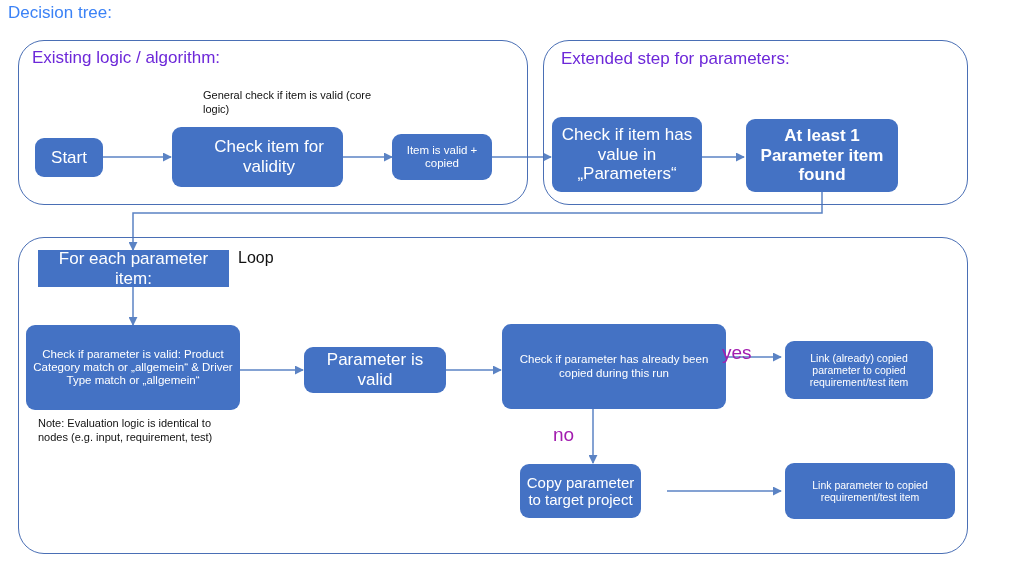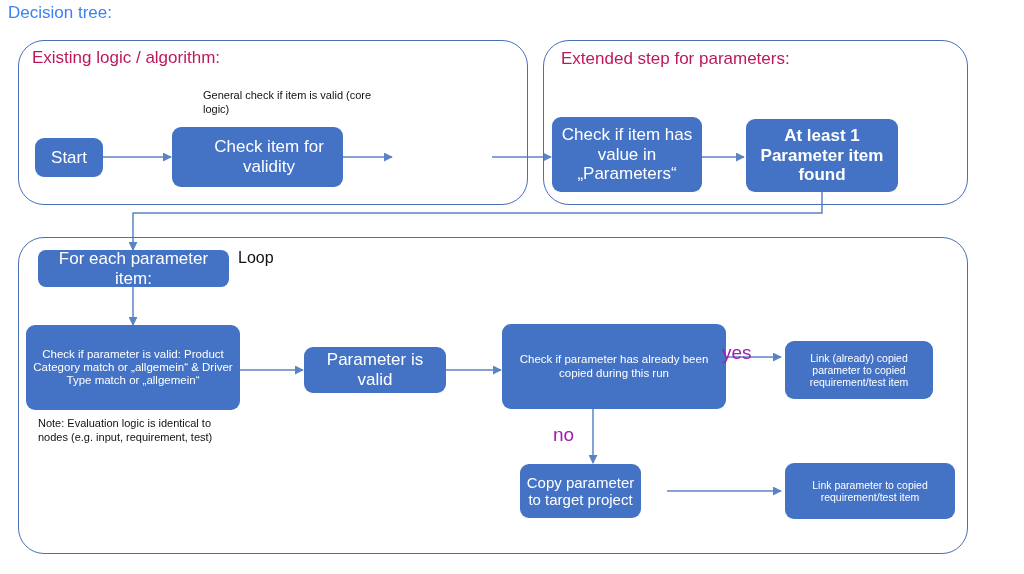--- a/index.html
+++ b/index.html
@@ -33,38 +33,38 @@
   
   .panel {
     border: 1.4px solid #4a6fb5;
     border-radius: 26px;
     background: transparent;
     box-sizing: border-box;
   }
   .panel-title {
     font-size: 17px;
     line-height: 21px;
-    color: #be185d;
+    color: #6d28d9;
     white-space: nowrap;
   }
 
   
   .node {
     background: #4472c4;
     color: #ffffff;
     border-radius: 9px;
     box-sizing: border-box;
     display: flex;
     align-items: center;
     justify-content: center;
     text-align: center;
     padding: 3px 6px;
     line-height: 1.16;
   }
-  .node.sharp { border-radius: 8px; }
+  .node.sharp { border-radius: 0; }
   .node.big   { font-size: 17px; }
   .node.mid   { font-size: 15px; }
   .node.small { font-size: 11.5px; }
   .node.tiny  { font-size: 10.5px; }
 
   
   .note {
     font-size: 11px;
     line-height: 14px;
     color: #111111;
@@ -130,20 +130,21 @@
 
   <div class="abs panel" style="left:18px; top:40px; width:510px; height:165px;"></div>
   <div class="abs panel-title" style="left:32px; top:47px;">Existing logic / algorithm:</div>
 
   <div class="abs note" style="left:203px; top:88px; width:170px;">General check if item is valid (core logic)</div>
 
   <div class="abs node big" style="left:35px; top:138px; width:68px; height:39px;">Start</div>
 
   <div class="abs node big" style="left:172px; top:127px; width:171px; height:60px;padding-left:29px;">Check item for validity</div>
 
+  <div class="abs node small" style="left:392px; top:134px; width:100px; height:46px;">Item is valid + copied</div>
 
   <div class="abs panel" style="left:543px; top:40px; width:425px; height:165px;"></div>
   <div class="abs panel-title" style="left:561px; top:48px;">Extended step for parameters:</div>
 
   <div class="abs node big" style="left:552px; top:117px; width:150px; height:75px;">Check if item has value in „Parameters“</div>
 
   <div class="abs node big" style="left:746px; top:119px; width:152px; height:73px;font-weight:bold;">At least 1 Parameter item found</div>
 
   <div class="abs panel" style="left:18px; top:237px; width:950px; height:317px;"></div>
 

